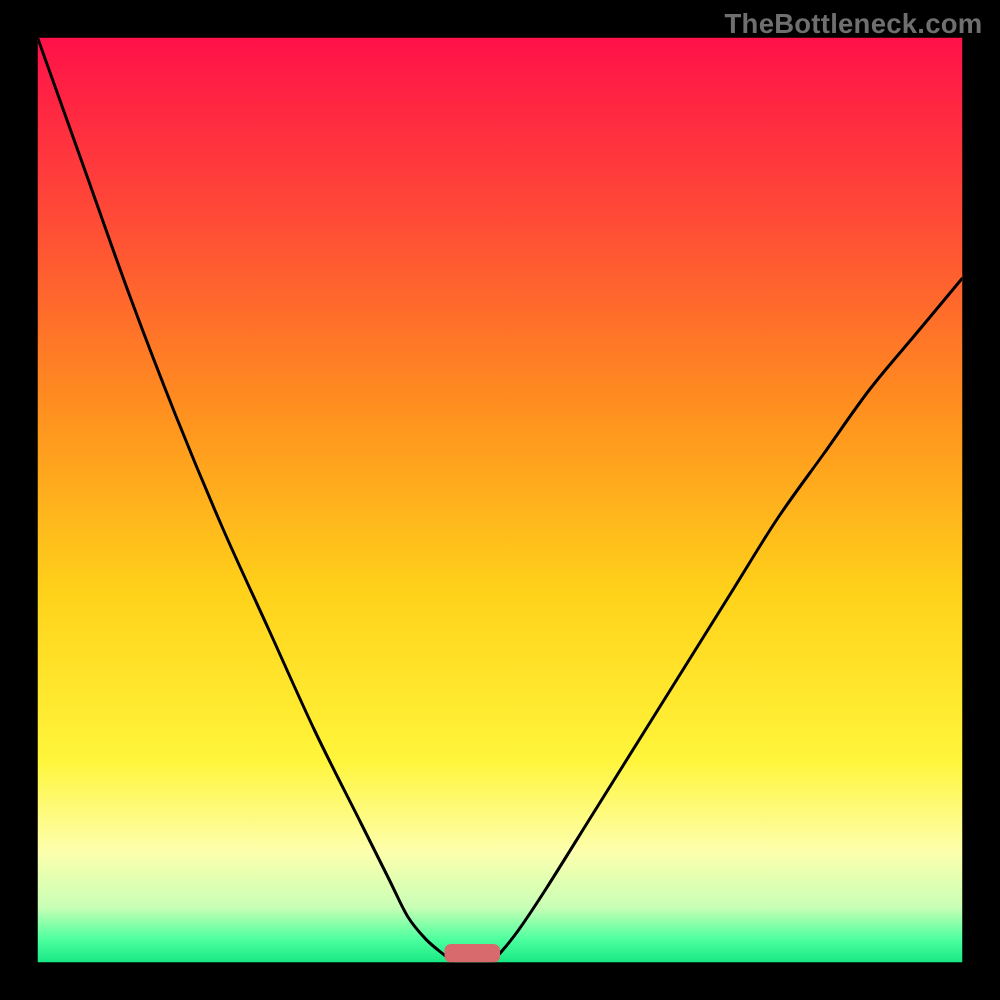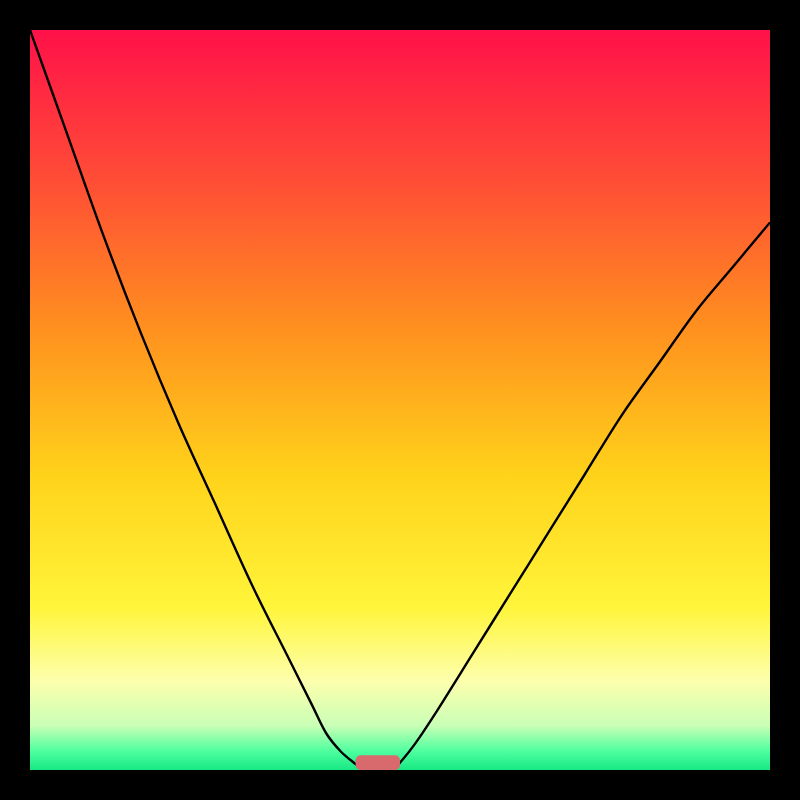--- a/index.html
+++ b/index.html
@@ -36,20 +36,21 @@
     letter-spacing: 0.2px;
     user-select: none;
   }
   svg { display: block; }
 </style>
 </head>
 <body>
 
 <div class="frame">
 
+  <div class="watermark">TheBottleneck.com</div>
 
   <div class="plot">
     <svg id="chart-svg" width="740" height="740" viewBox="0 0 740 740">
       <defs>
         <linearGradient id="bg-grad" x1="0" y1="0" x2="0" y2="1">
             <stop offset="0%" stop-color="#ff1149"></stop>
             <stop offset="20%" stop-color="#ff4c36"></stop>
             <stop offset="40%" stop-color="#ff8f1f"></stop>
             <stop offset="60%" stop-color="#ffd21a"></stop>
             <stop offset="78%" stop-color="#fff53a"></stop>

